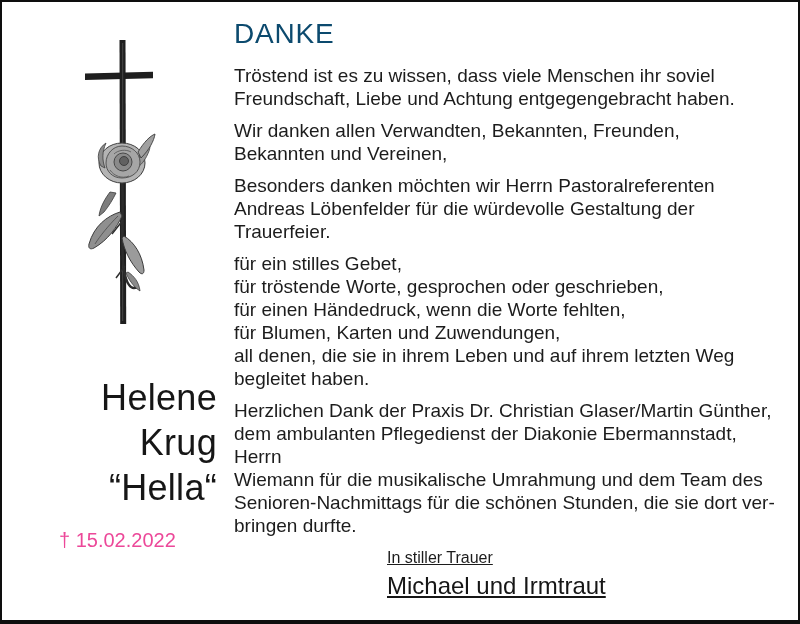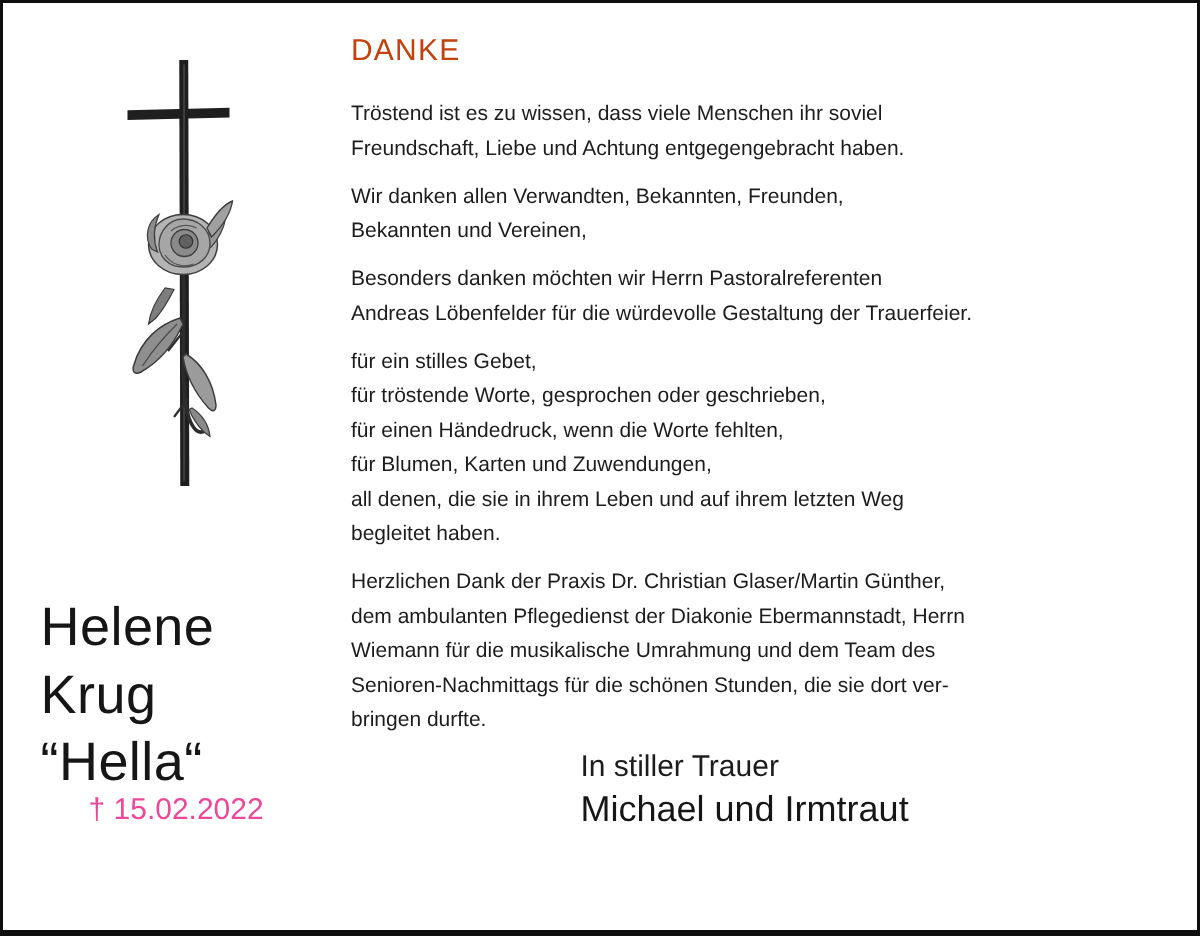--- a/index.html
+++ b/index.html
@@ -23,68 +23,70 @@
     position: absolute;
     left: 50px;
     top: 18px;
     width: 170px;
     height: 310px;
   }
   .figure svg { display: block; width: 100%; height: 100%; }
   .name-block {
     position: absolute;
     left: 25px;
-    top: 393px;
+    top: 373px;
     width: 190px;
-    text-align: left;
+    text-align: right;
     font-size: 36px;
     line-height: 45px;
     letter-spacing: 0.3px;
     color: #161616;
   }
   .death-date {
     position: absolute;
     left: 57px;
     top: 526px;
     font-size: 20px;
     line-height: 24px;
     color: #ec4899;
   }
   .body-col {
     position: absolute;
     left: 232px;
     top: 16px;
     width: 548px;
   }
   .title {
-    font-size: 20px;
+    font-size: 28px;
     line-height: 32px;
     font-weight: 400;
     letter-spacing: 0.8px;
     margin: 0 0 14px 0;
-    color: #c2410c;
+    color: #0c4a6e;
   }
   .body-col p {
-    font-size: 14px;
+    font-size: 19px;
     line-height: 23px;
     margin: 0 0 9px 0;
     white-space: pre-line;
   }
   .closing {
     margin: 8px 0 0 153px;
   }
   .closing-intro, .closing-behalf {
-    font-size: 20px;
+    font-size: 16px;
     line-height: 23px;
+    text-decoration: underline;
   }
   .closing-names {
     font-size: 24px;
     line-height: 31px;
     margin: 1px 0;
     color: #161616;
+    text-decoration: underline;
   }
   .place-date {
     margin-top: 16px !important;
   }
 </style>
 </head>
 <body>
 
 <div class="ad">
 

